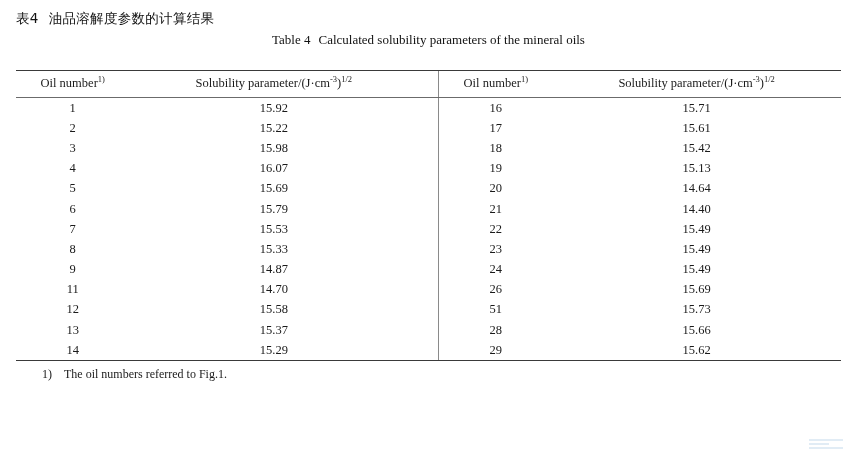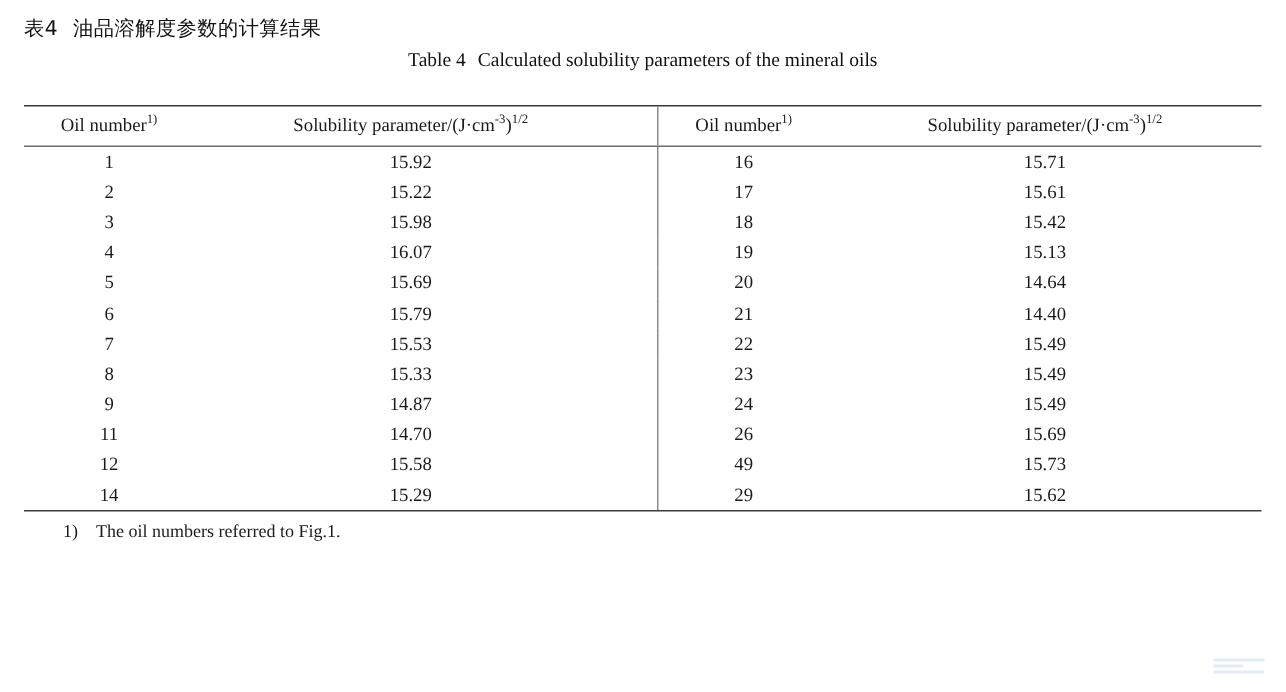--- a/index.html
+++ b/index.html
@@ -201,22 +201,29 @@
         <td class="col-num">11</td>
         <td class="col-val">14.70</td>
         <td class="col-gap"></td>
         <td class="col-num vsep">26</td>
         <td class="col-val">15.69</td>
       </tr>
       <tr>
         <td class="col-num">12</td>
         <td class="col-val">15.58</td>
         <td class="col-gap"></td>
-        <td class="col-num vsep">49</td>
+        <td class="col-num vsep">51</td>
         <td class="col-val">15.73</td>
+      </tr>
+      <tr>
+        <td class="col-num">13</td>
+        <td class="col-val">15.37</td>
+        <td class="col-gap"></td>
+        <td class="col-num vsep">28</td>
+        <td class="col-val">15.66</td>
       </tr>
       <tr>
         <td class="col-num">14</td>
         <td class="col-val">15.29</td>
         <td class="col-gap"></td>
         <td class="col-num vsep">29</td>
         <td class="col-val">15.62</td>
       </tr>
     </tbody>
   </table>

